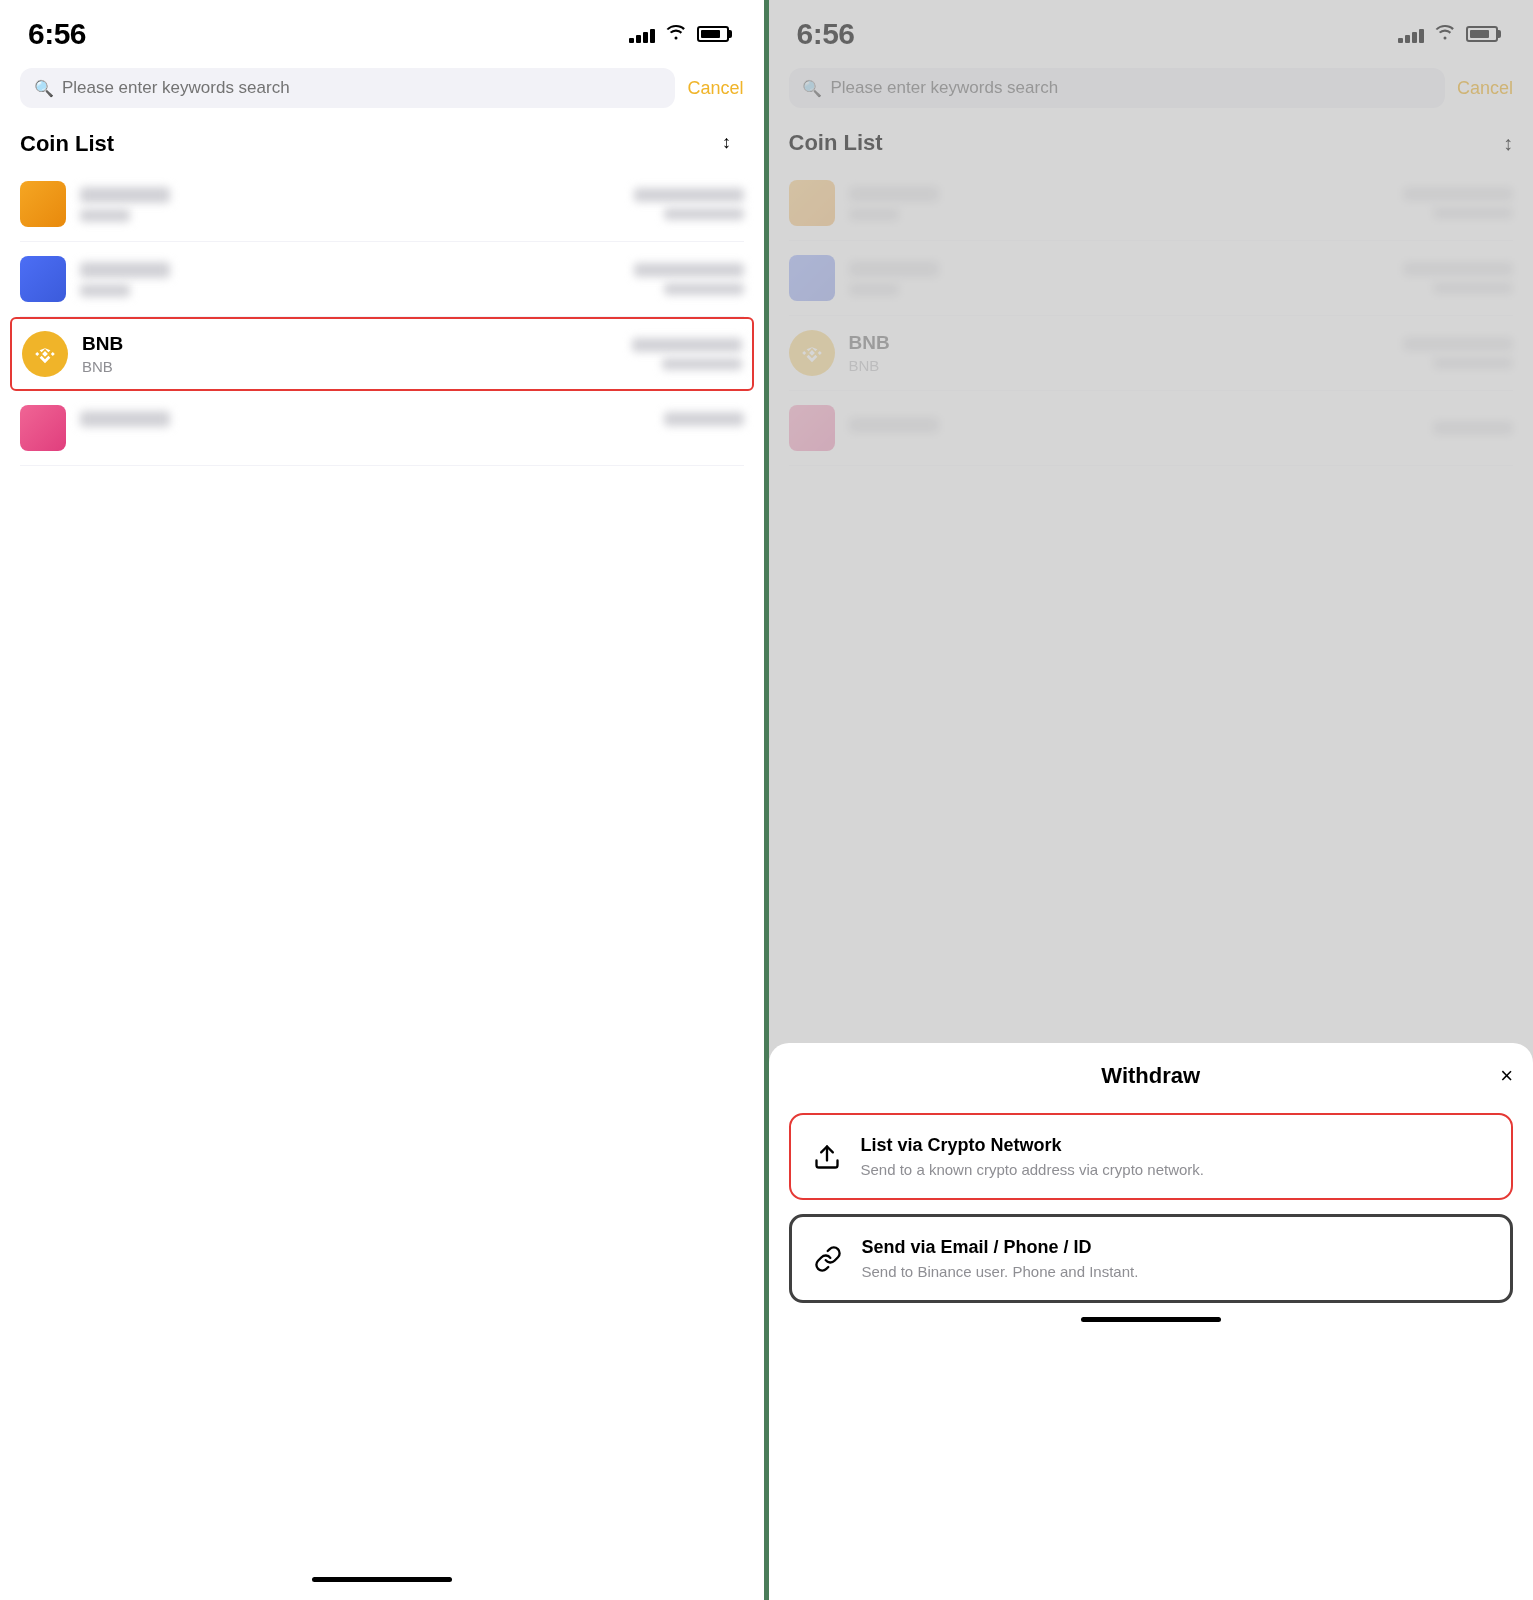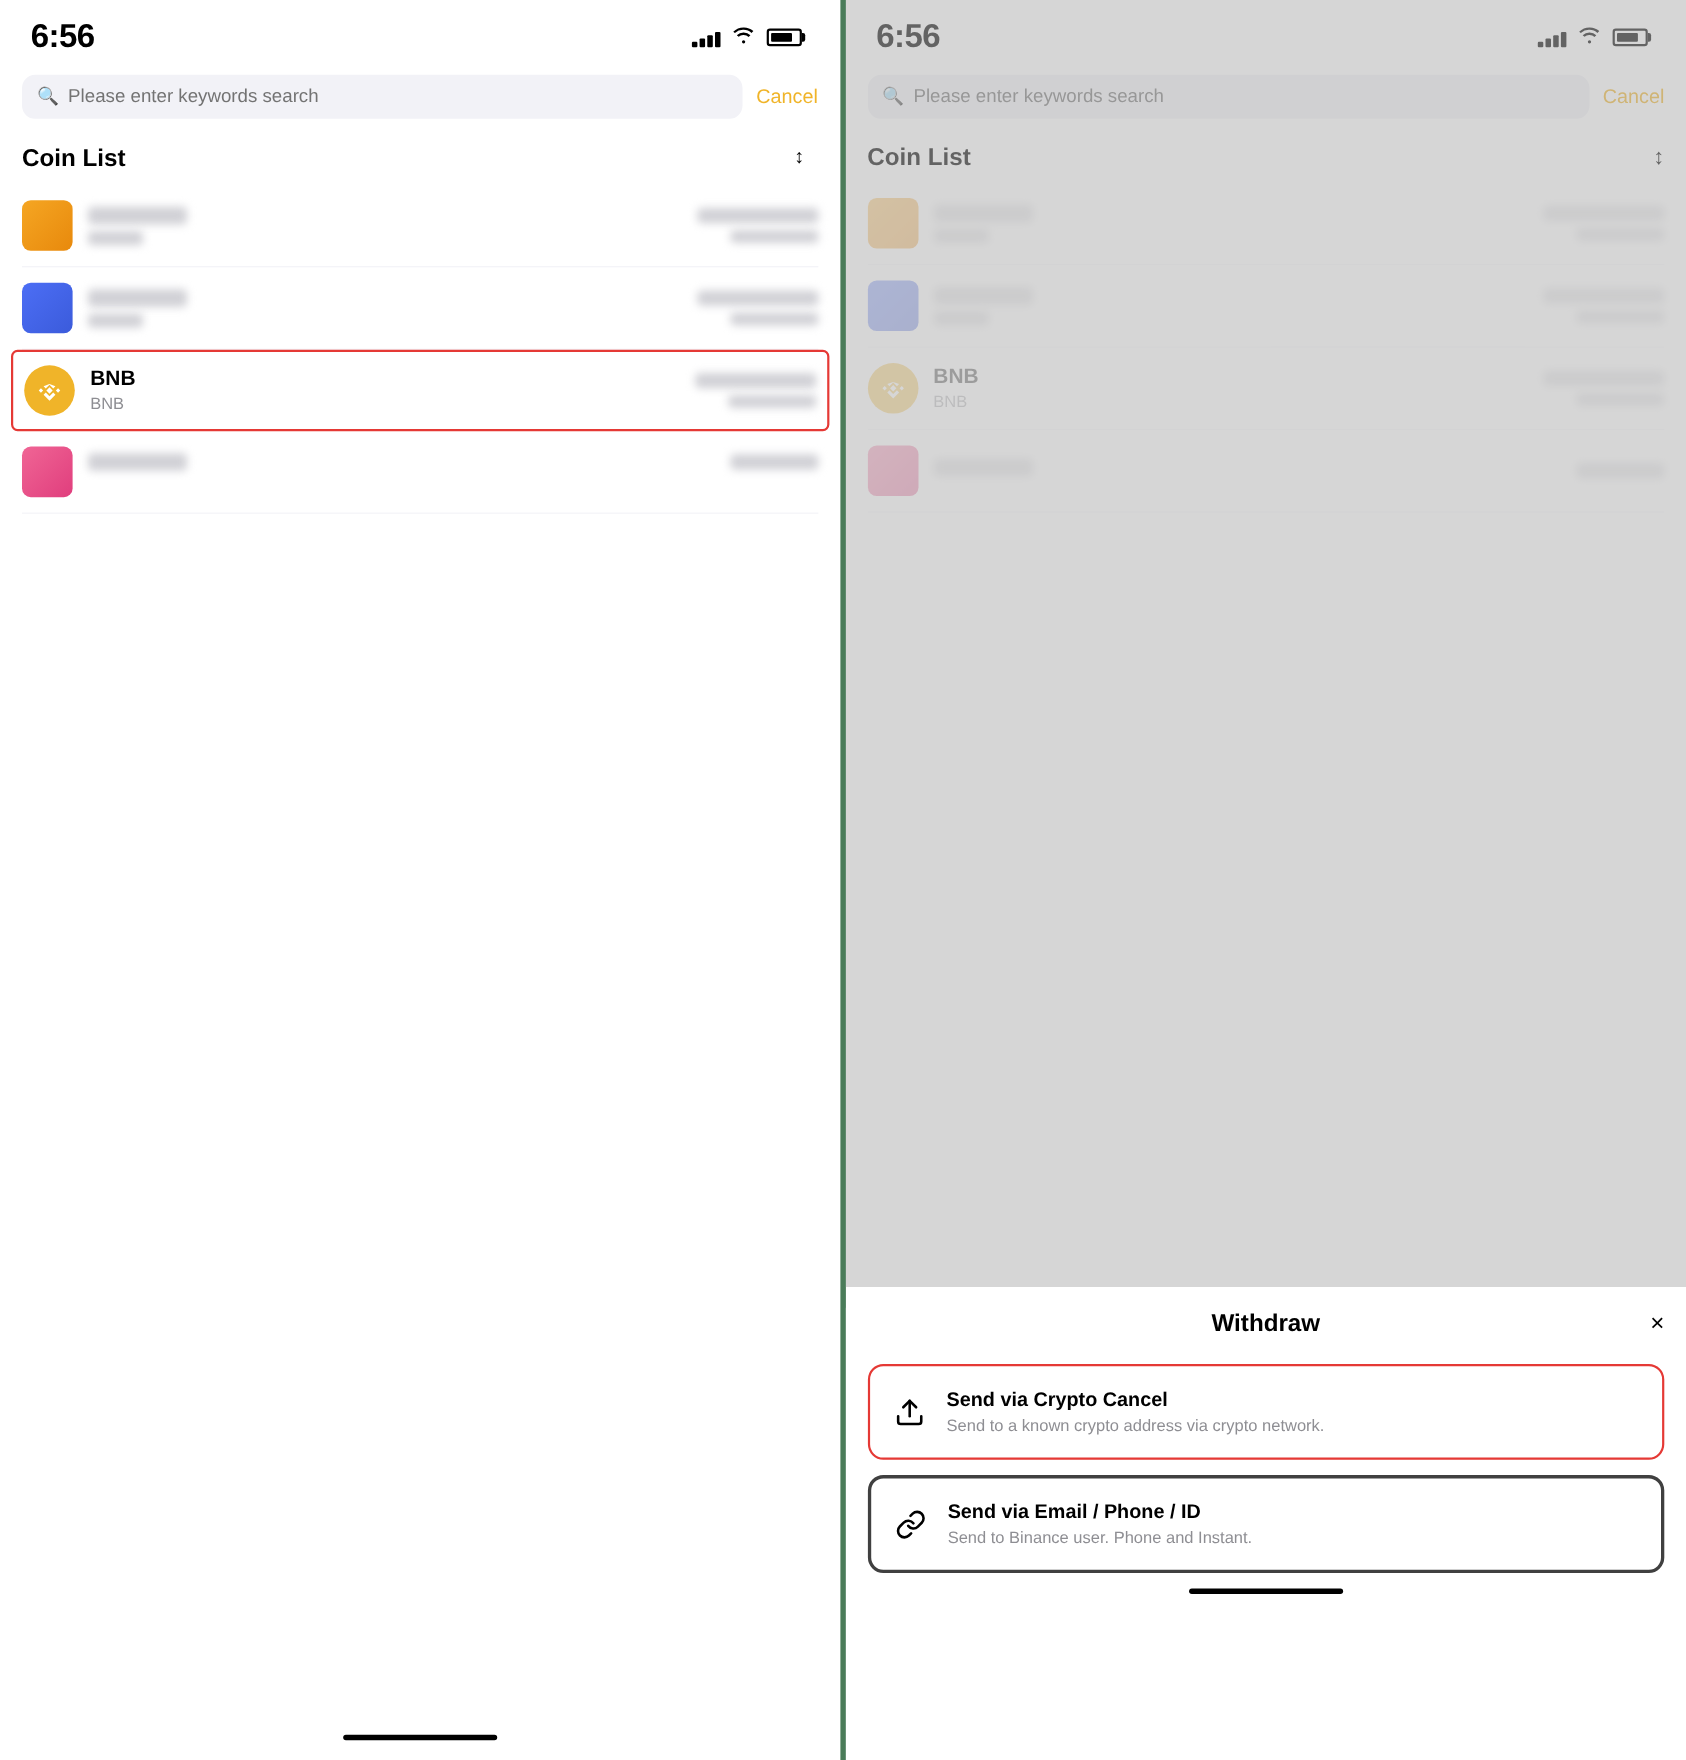--- a/index.html
+++ b/index.html
@@ -231,21 +231,21 @@
       background: rgba(180, 180, 180, 0.55);
       z-index: 2;
     }
 
     
     .withdraw-modal {
       position: absolute;
       bottom: 0;
       left: 0;
       right: 0;
-      height: 430px;
+      height: 557px;
       background: #fff;
       border-radius: 20px 20px 0 0;
       z-index: 3;
       padding: 20px 20px 0 20px;
     }
 
     .modal-header {
       display: flex;
       justify-content: center;
       align-items: center;
@@ -568,21 +568,21 @@
 
     <div class="modal-option highlighted">
       <div class="option-icon">
         <svg width="28" height="28" viewBox="0 0 24 24" fill="none" stroke="#000" stroke-width="2" stroke-linecap="round" stroke-linejoin="round">
           <path d="M21 15v4a2 2 0 01-2 2H5a2 2 0 01-2-2v-4"></path>
           <polyline points="17 8 12 3 7 8"></polyline>
           <line x1="12" y1="3" x2="12" y2="15"></line>
         </svg>
       </div>
       <div class="option-text-block">
-        <div class="option-title">Send via Crypto Cancel</div>
+        <div class="option-title">List via Crypto Network</div>
         <div class="option-desc">Send to a known crypto address via crypto network.</div>
       </div>
     </div>
 
     <div class="modal-option">
       <div class="option-icon">
         <svg width="28" height="28" viewBox="0 0 24 24" fill="none" stroke="#000" stroke-width="2" stroke-linecap="round" stroke-linejoin="round">
           <path d="M10 13a5 5 0 007.54.54l3-3a5 5 0 00-7.07-7.07l-1.72 1.71"></path>
           <path d="M14 11a5 5 0 00-7.54-.54l-3 3a5 5 0 007.07 7.07l1.71-1.71"></path>
         </svg>

